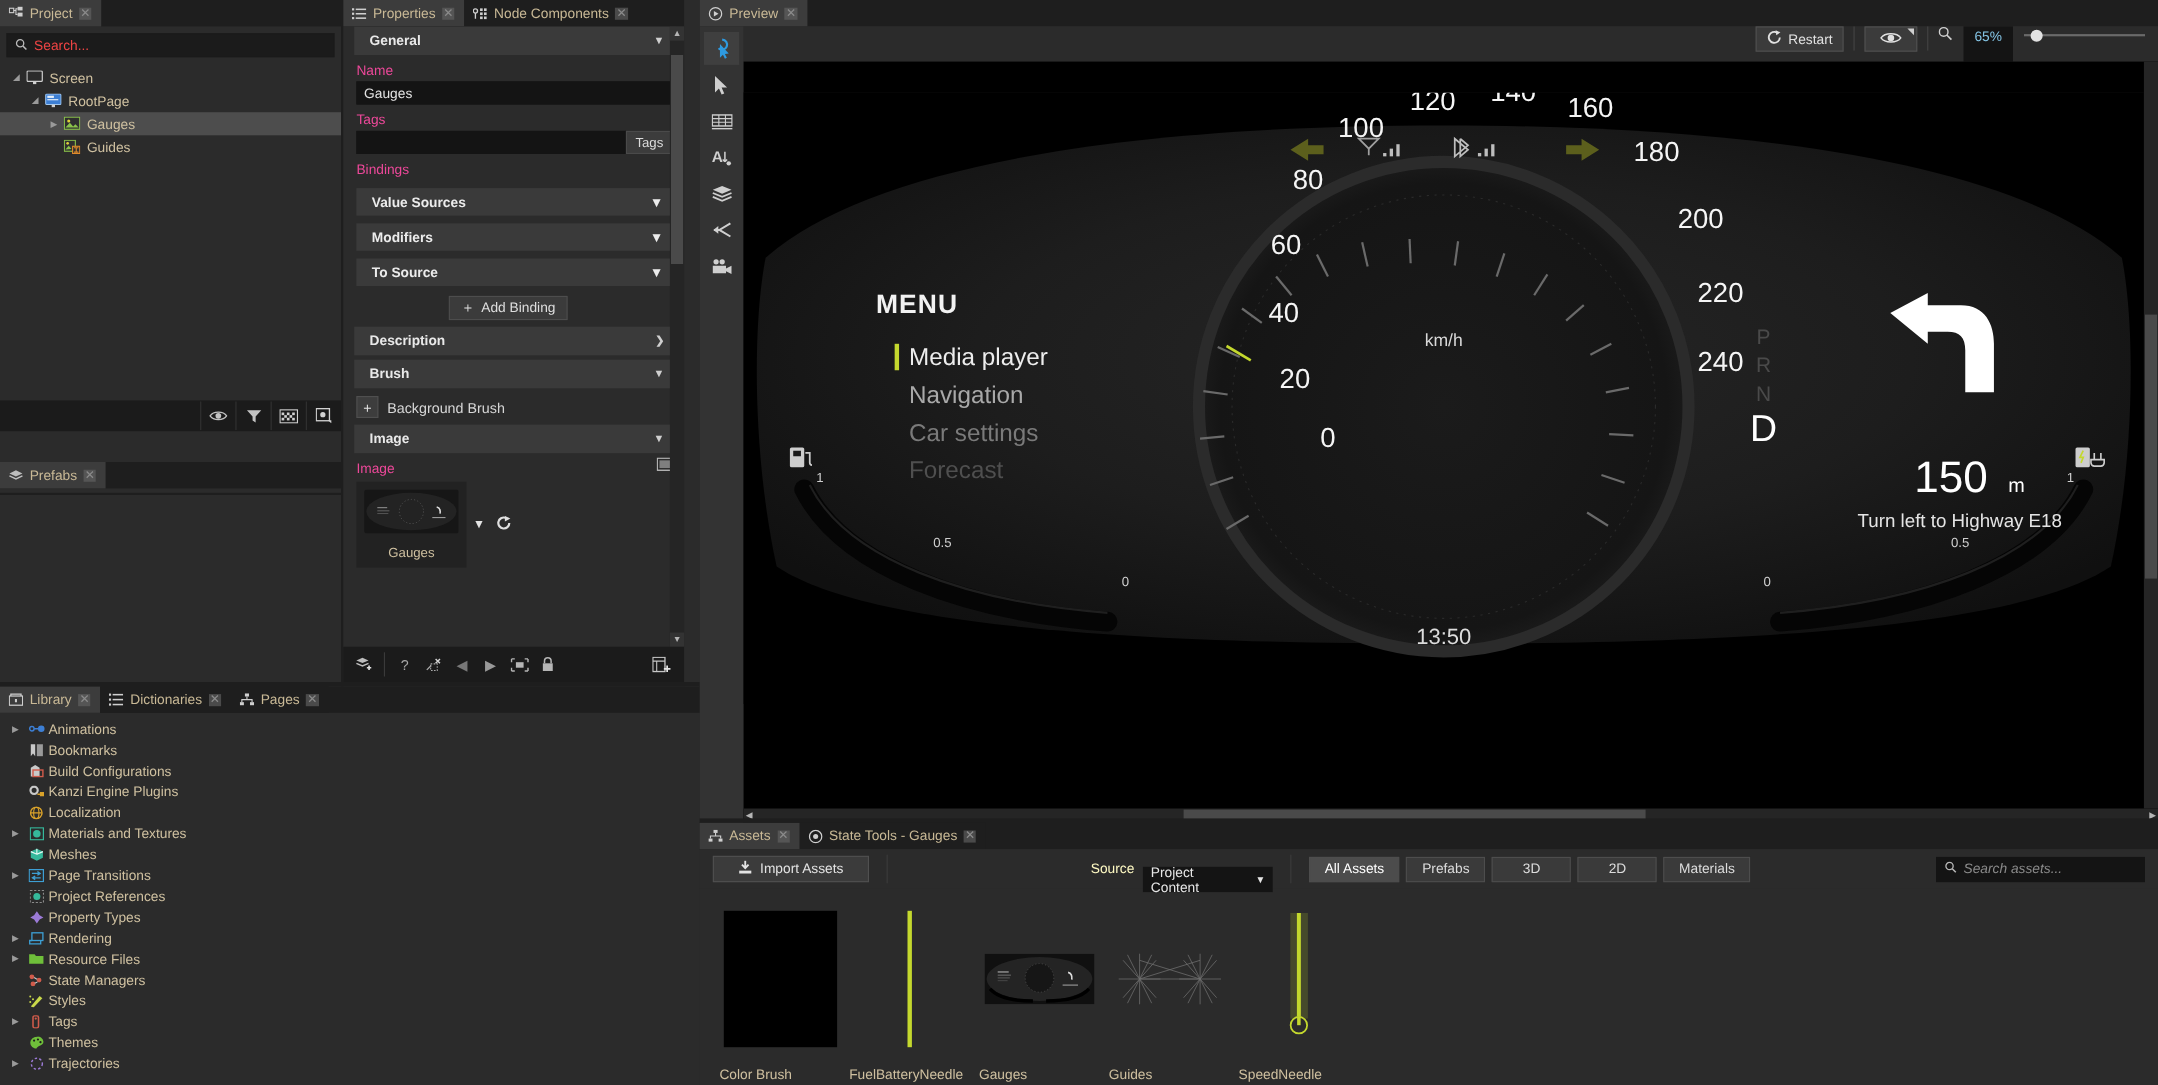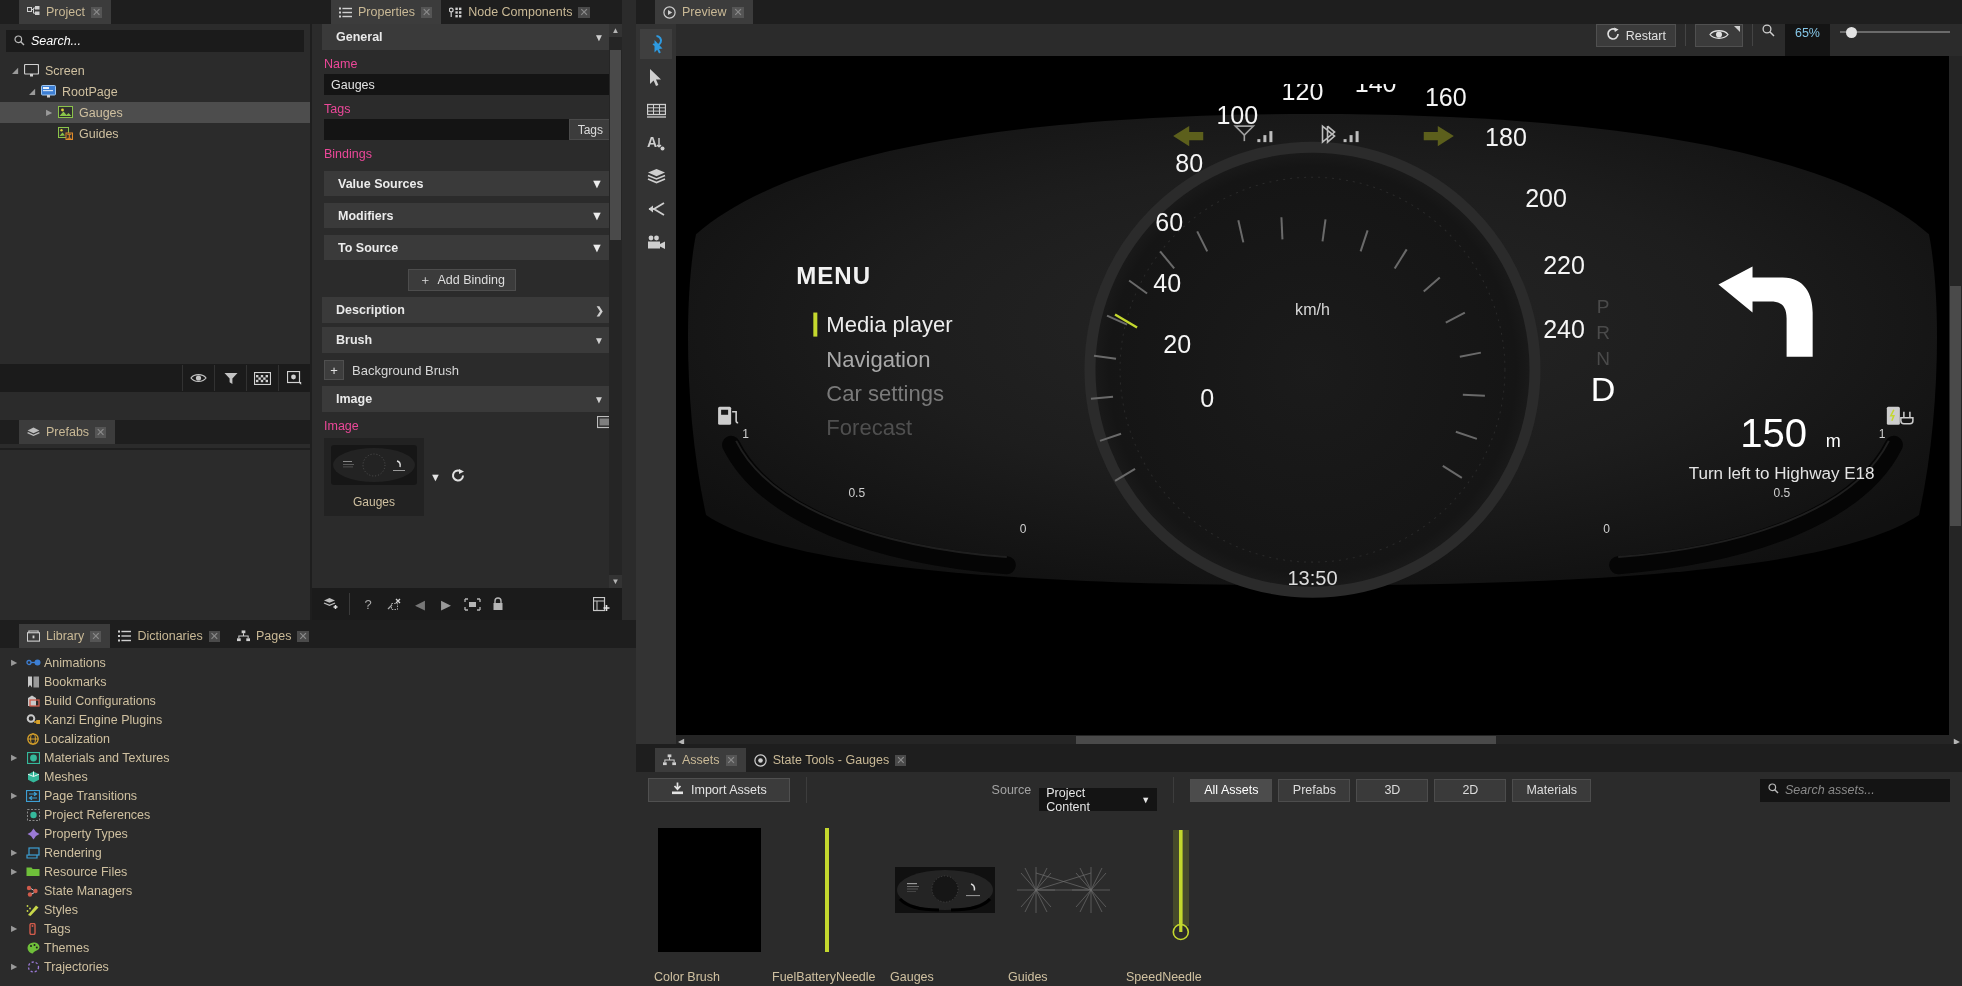--- a/index.html
+++ b/index.html
@@ -17,38 +17,38 @@
   .tabbar{
     display:flex; align-items:stretch; height:24px;
     background:#1e1e1e;
   }
   .tab{
     display:flex; align-items:center; gap:6px;
     padding:0 9px 0 8px; height:24px;
     font-size:12.5px; color:#c9b996;
     background:#1e1e1e; cursor:default;
   }
-  .tab.active{ background:#3c3c3c;margin-left:19px; }
+  .tab.active{ background:#3c3c3c; }
   .tab .tclose{
     font-size:11px; color:#8b8b8b; padding:0 1px;
     background:#4a4a4a; line-height:11px;
   }
   .tab.active .tclose{ background:#555; }
   .tab .ticon{ display:inline-flex; width:13px; height:13px; align-items:center; justify-content:center; }
 
   .panel{ position:absolute; background:#2b2b2b; }
 
   
   #project-panel{ left:0; top:0; width:310px; height:420px; background:#2b2b2b; }
   .searchbox{
     margin:6px 6px 4px 6px; height:22px; background:#1b1b1b;
     display:flex; align-items:center; gap:6px; padding:0 7px;
     border:1px solid #1b1b1b;
   }
-  .searchbox .ph{ color:#ffffff; font-style:italic; font-size:12.5px; }
+  .searchbox .ph{ color:#ef4444; font-size:12.5px; }
   .tree{ padding-top:4px; }
   .trow{
     display:flex; align-items:center; height:21px; padding-left:6px;
     font-size:12.5px; color:#cfc0a0; cursor:default; white-space:nowrap;
   }
   .trow.sel{ background:#4d4d4d; }
   .twist{ width:14px; height:14px; display:flex; align-items:center; justify-content:center; color:#9a9a9a; font-size:8px;}
   .ticon-box{ width:18px; height:16px; display:flex; align-items:center; justify-content:center; margin-right:5px;}
   .tlabel{ color:#cfc0a0; }
   .proj-toolbar{
@@ -174,21 +174,21 @@
   
   #assets-panel{ left:636px; top:748px; right:0; height:238px; background:#2b2b2b; }
   .assets-toolbar{
     position:absolute; top:24px; left:0; right:0; height:36px; background:#2b2b2b;
     display:flex; align-items:center; padding:0 12px; gap:0;
   }
   .import-btn{
     display:flex; align-items:center; gap:7px; height:24px; padding:0 22px;
     background:#3b3b3b; border:1px solid #505050; color:#e3e3e3; font-size:12.5px;
   }
-  .srclabel{ font-size:12.5px; color:#a3a3a3; margin-right:8px; }
+  .srclabel{ font-size:12.5px; color:#fef9c3; margin-right:8px; }
   .combo{
     display:flex; align-items:center; justify-content:space-between; gap:10px;
     width:118px; height:23px; padding:0 7px; background:#141414; color:#e6e6e6; font-size:12.5px;margin-top:19px;
   }
   .filterbtn{
     height:23px; min-width:72px; padding:0 13px; background:#3a3a3a; border:1px solid #4d4d4d;
     display:flex; align-items:center; justify-content:center; color:#dcdcdc; font-size:12.5px;
   }
   .filterbtn.active{ background:#4c4c4c; color:#fff; }
   .assearch{

